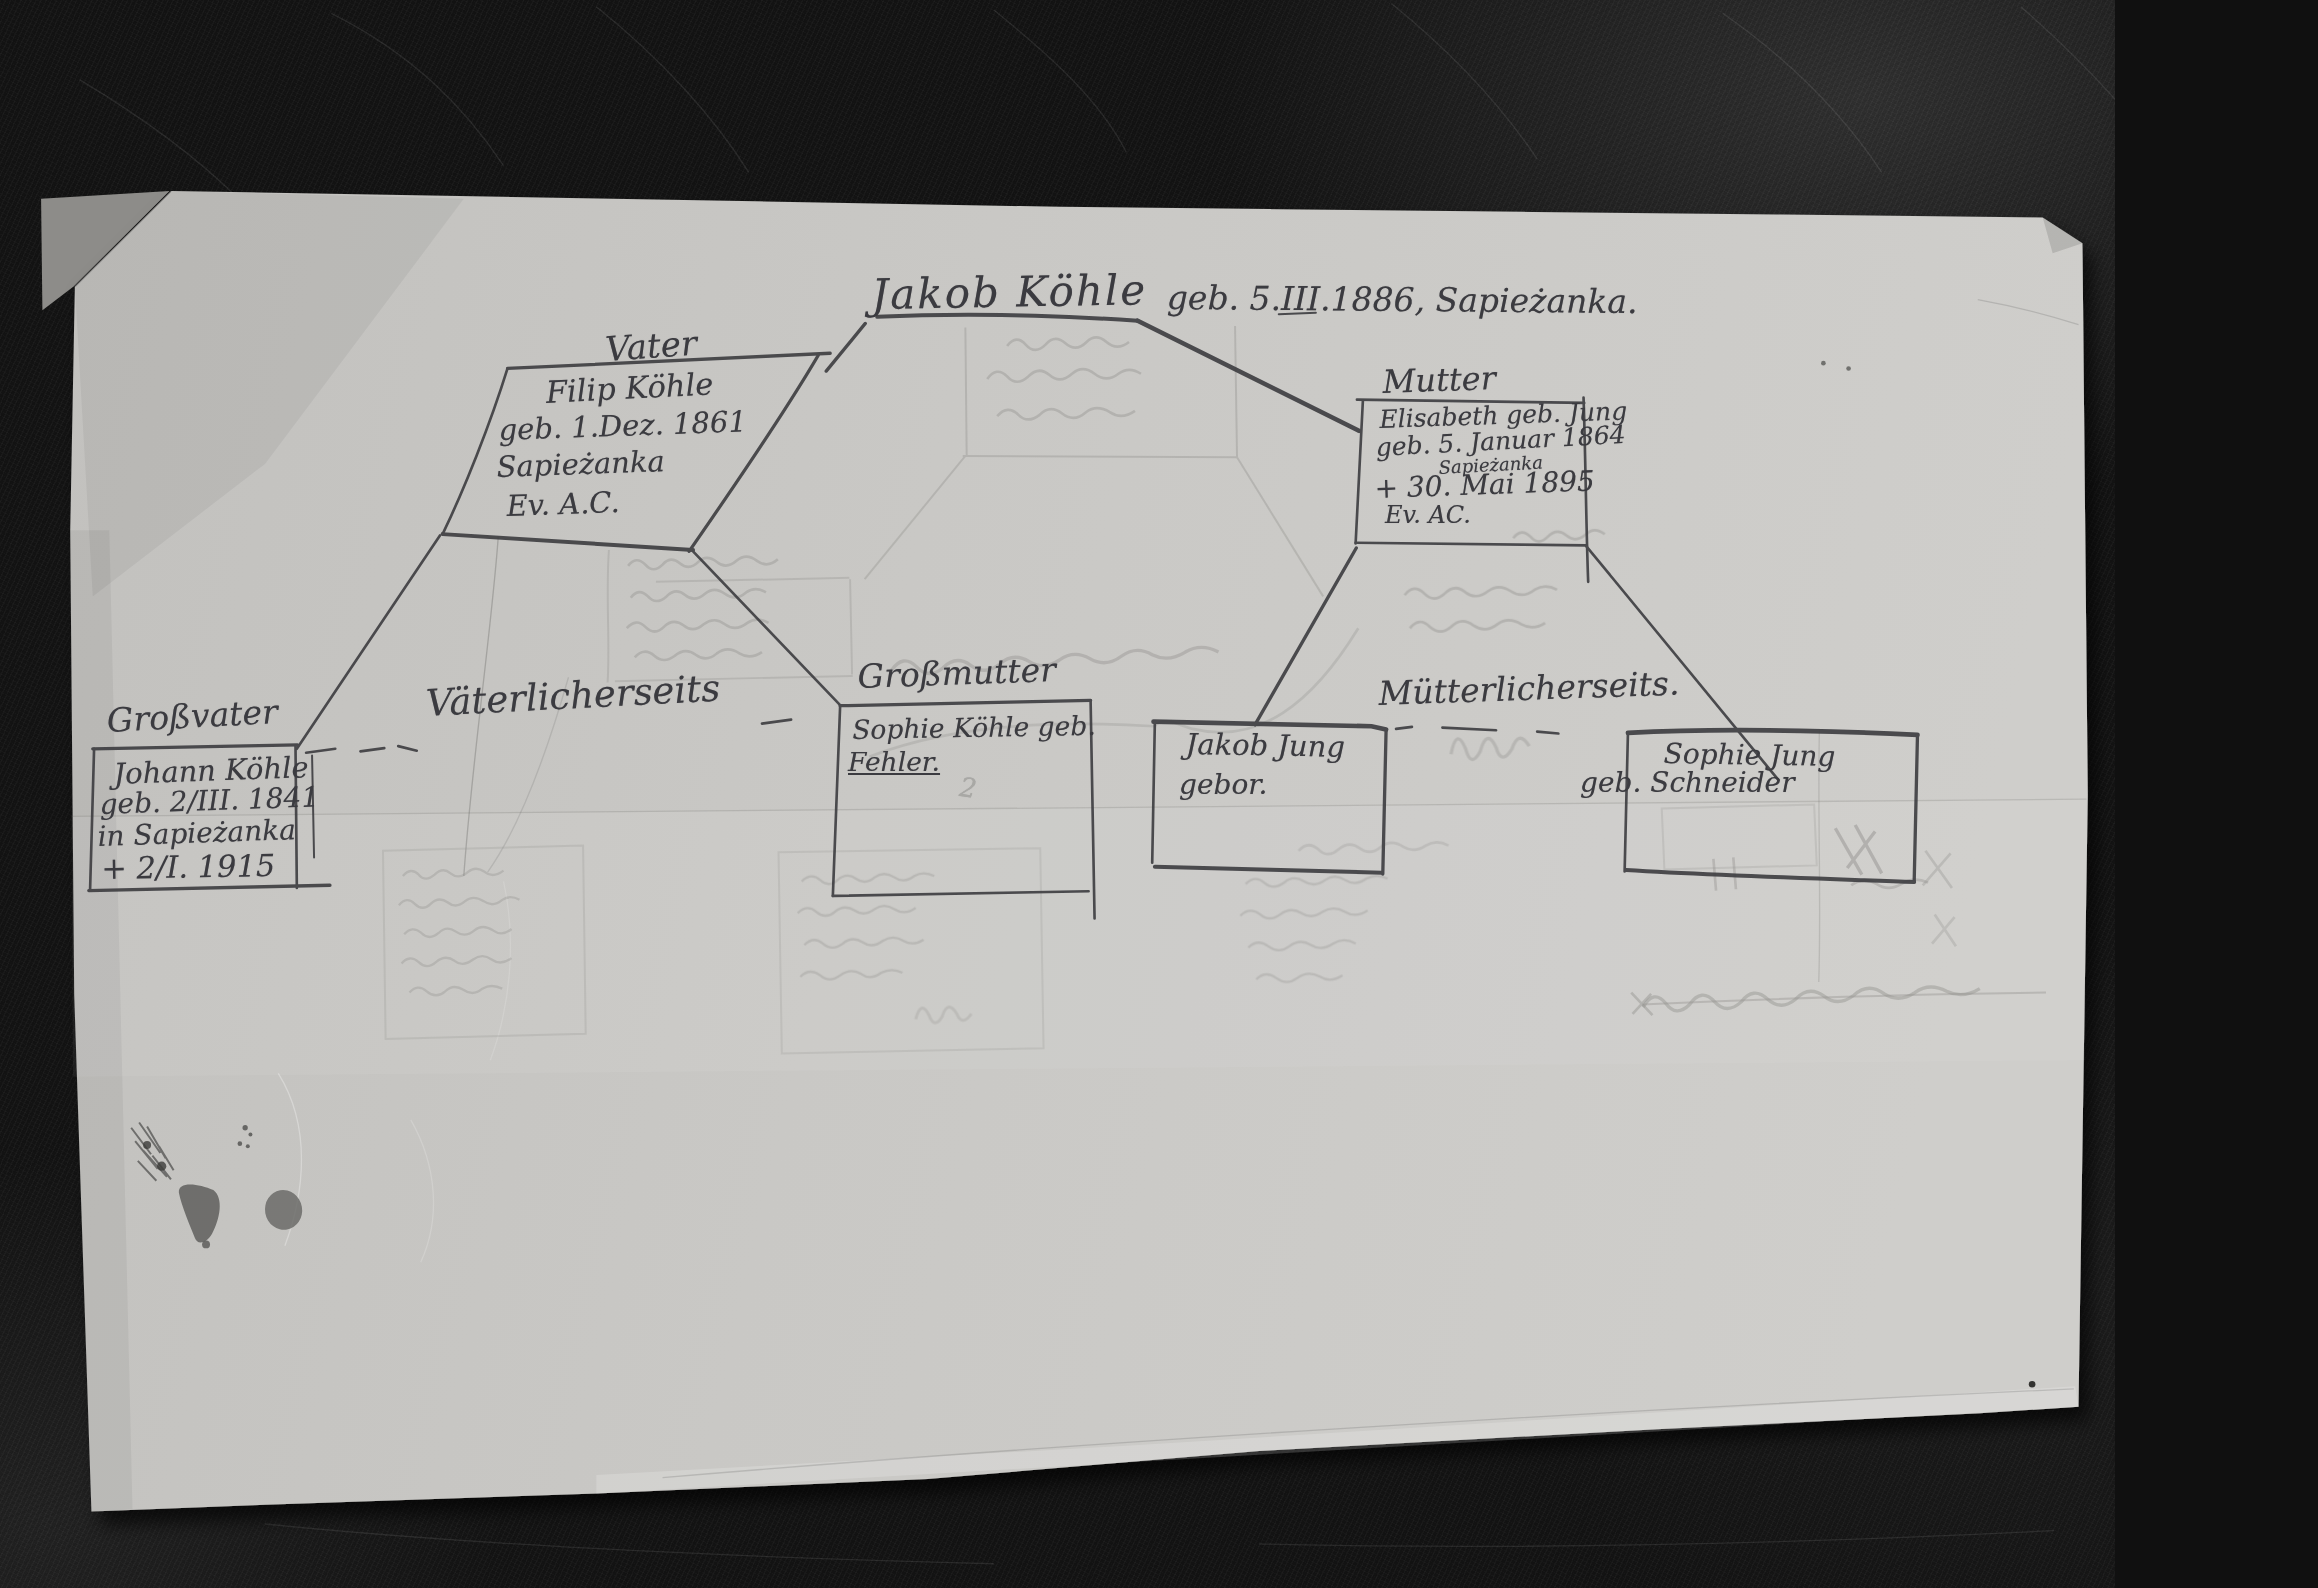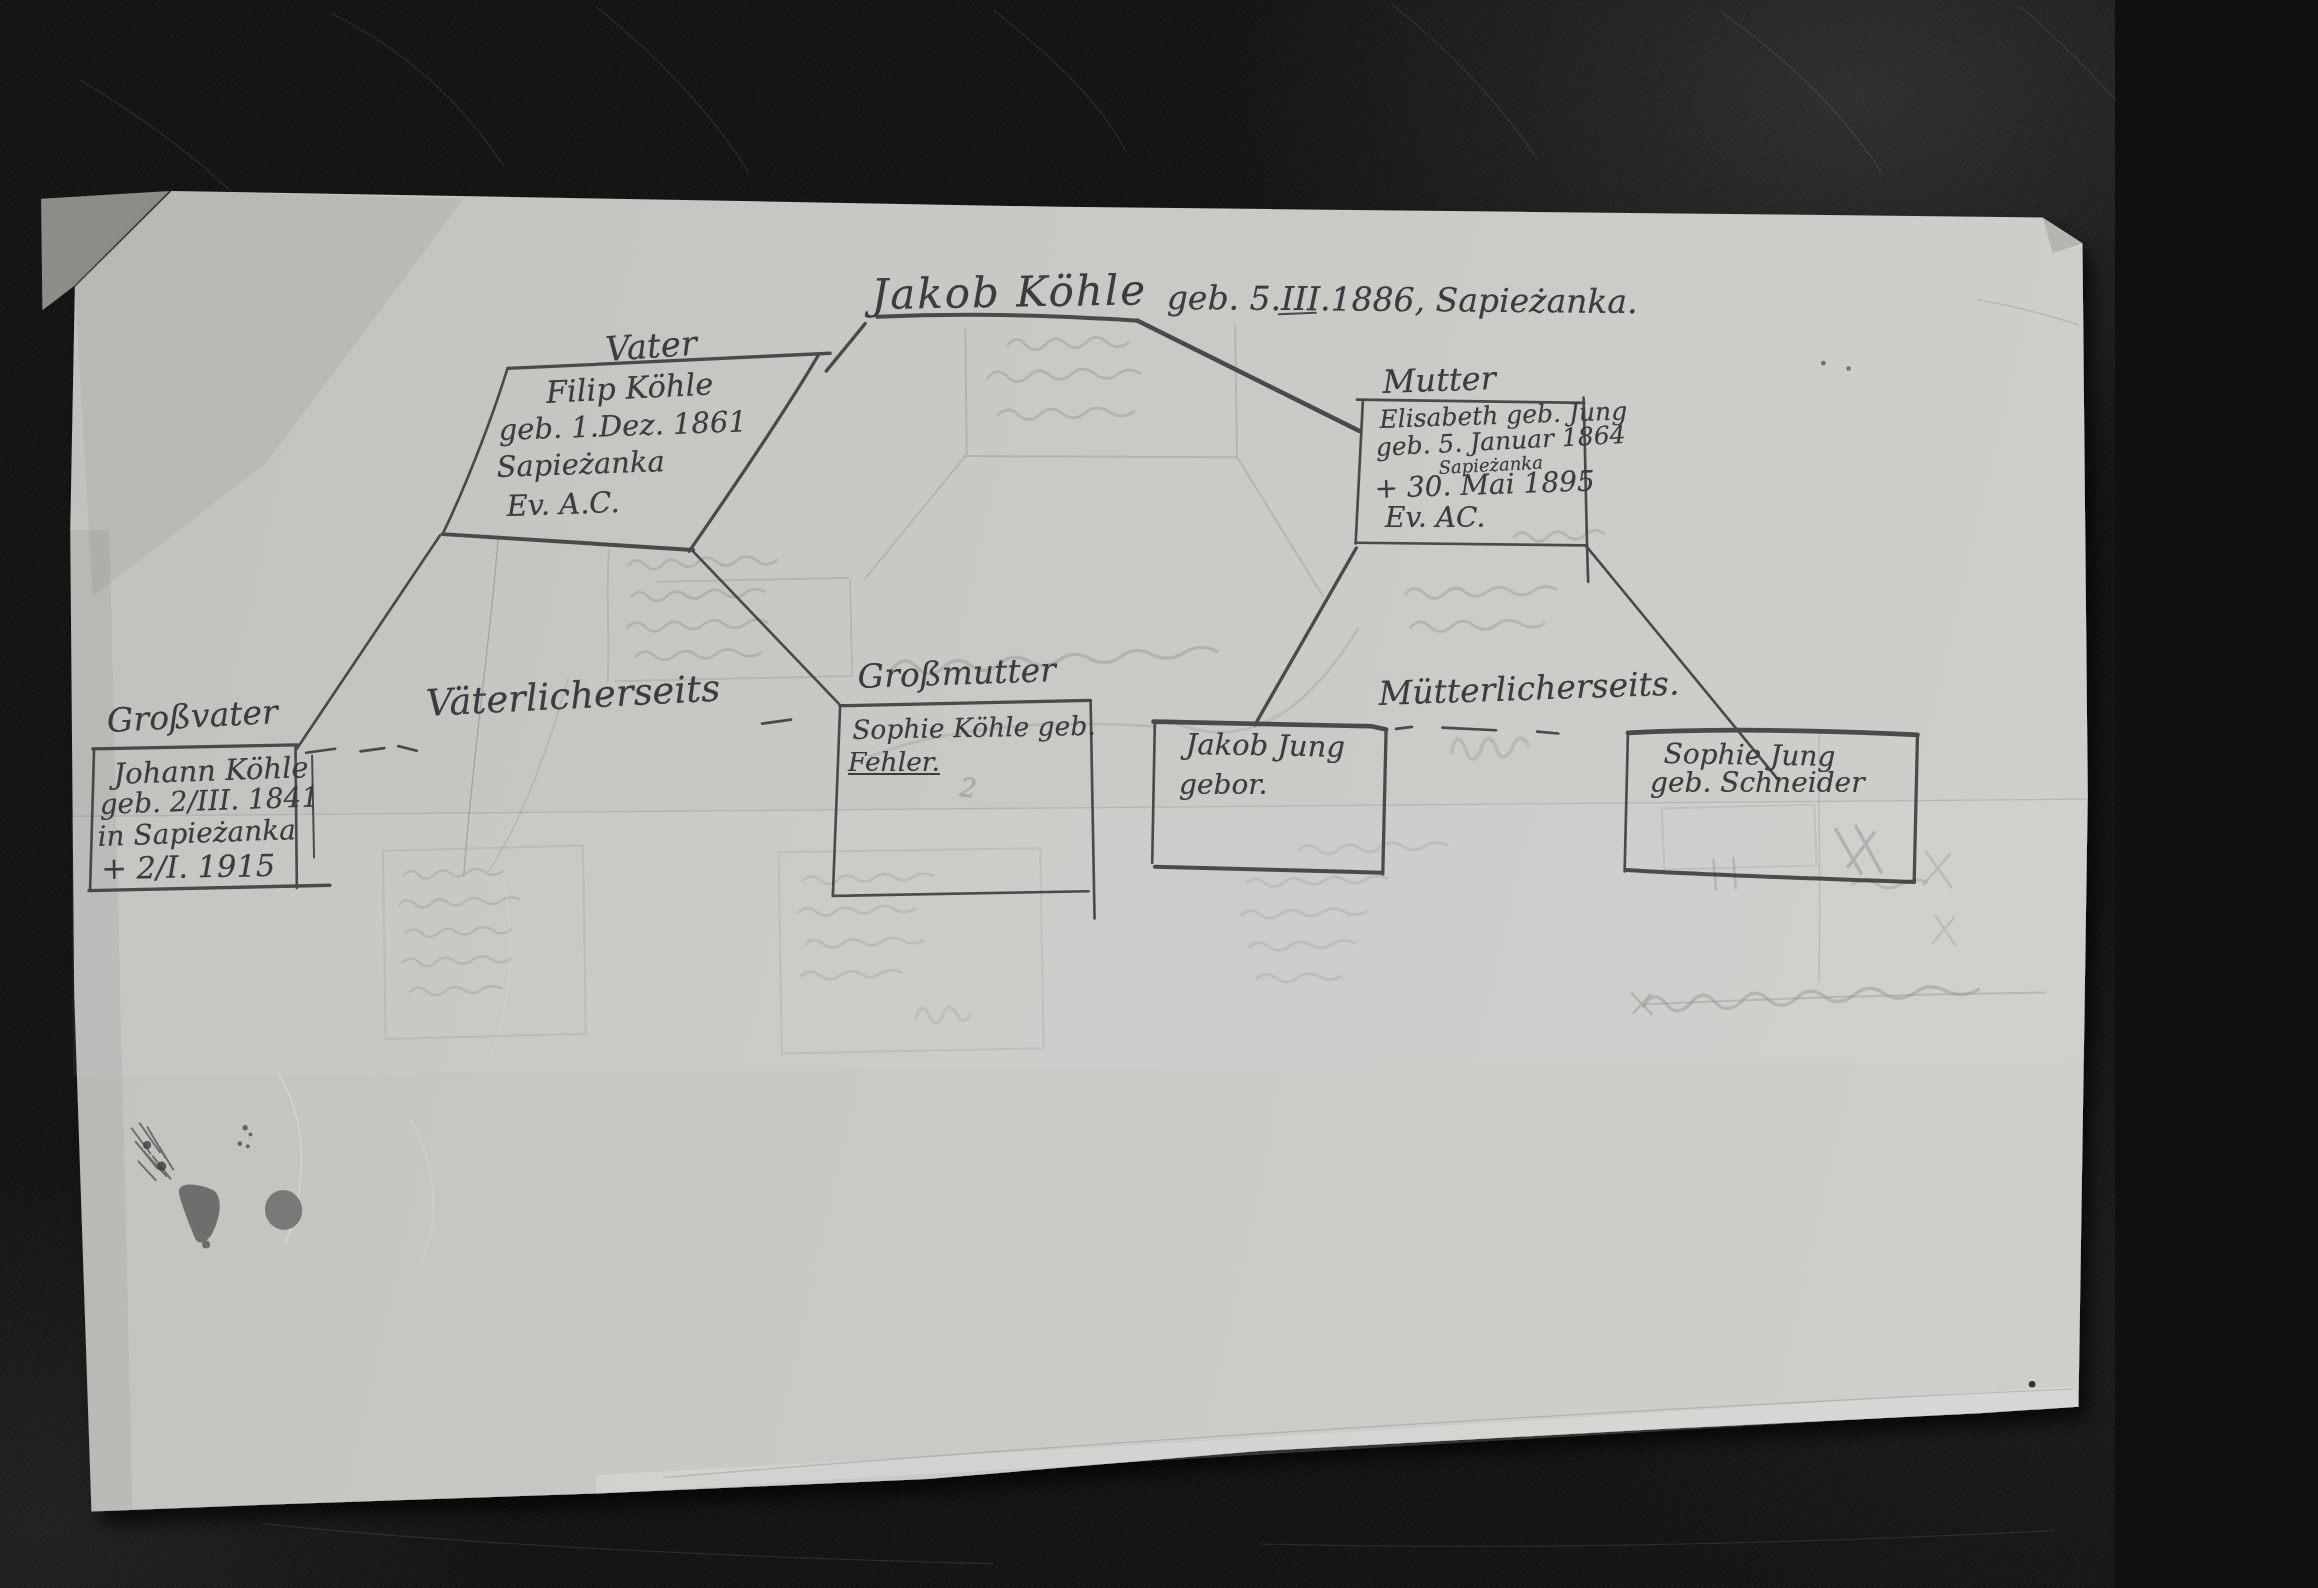--- a/index.html
+++ b/index.html
@@ -255,37 +255,37 @@
 <div class="hw" style="left:545px;top:375px;font-size:30.5px;transform:rotate(-3deg);">Filip Köhle</div>
 <div class="hw" style="left:498px;top:413px;font-size:29px;transform:rotate(-2deg);">geb. 1.Dez. 1861</div>
 <div class="hw" style="left:496px;top:450px;font-size:29px;transform:rotate(-2deg);">Sapieżanka</div>
 <div class="hw" style="left:506px;top:489px;font-size:29px;transform:rotate(-2deg);">Ev. A.C.</div>
 
 <div class="hw" style="left:1382px;top:363px;font-size:32px;transform:rotate(-2deg);">Mutter</div>
 <div class="hw" style="left:1379px;top:405px;font-size:25px;transform:rotate(-2deg);">Elisabeth geb. Jung</div>
 <div class="hw" style="left:1375px;top:433px;font-size:25px;transform:rotate(-3deg);">geb. 5. Januar 1864</div>
 <div class="hw" style="left:1438px;top:457px;font-size:18px;transform:rotate(-3deg);">Sapieżanka</div>
 <div class="hw" style="left:1374px;top:472px;font-size:28px;transform:rotate(-2deg);">+ 30. Mai 1895</div>
-<div class="hw" style="left:1385px;top:501px;font-size:28px;">Ev. AC.</div>
+<div class="hw" style="left:1385px;top:501px;font-size:24px;">Ev. AC.</div>
 
 <div class="hw" style="left:106px;top:701px;font-size:33px;transform:rotate(-3deg);">Großvater</div>
 <div class="hw" style="left:113px;top:757px;font-size:29px;transform:rotate(-2deg);">Johann Köhle</div>
 <div class="hw" style="left:99px;top:788px;font-size:28px;transform:rotate(-2deg);">geb. 2/III. 1841</div>
 <div class="hw" style="left:97px;top:820px;font-size:28px;transform:rotate(-2deg);">in Sapieżanka</div>
 <div class="hw" style="left:101px;top:851px;font-size:30.5px;transform:rotate(-1deg);">+ 2/I. 1915</div>
 
 <div class="hw" style="left:425px;top:682px;font-size:37px;transform:rotate(-3deg);">Väterlicherseits</div>
 
 <div class="hw" style="left:857px;top:657px;font-size:33px;transform:rotate(-2deg);">Großmutter</div>
 <div class="hw" style="left:852px;top:714px;font-size:26.5px;transform:rotate(-1deg);">Sophie Köhle geb.</div>
 <div class="hw" style="left:848px;top:746px;font-size:26.5px;text-decoration:underline;">Fehler.</div>
 <div class="hw ghosttext" style="left:962px;top:771px;font-size:26.5px;transform:rotate(8deg);">2</div>
 
 <div class="hw" style="left:1186px;top:727px;font-size:29px;transform:rotate(1deg);">Jakob Jung</div>
 <div class="hw" style="left:1179px;top:768px;font-size:28px;">gebor.</div>
 
 <div class="hw" style="left:1378px;top:674px;font-size:33px;transform:rotate(-2deg);">Mütterlicherseits.</div>
 
 <div class="hw" style="left:1664px;top:737px;font-size:28px;transform:rotate(1deg);">Sophie Jung</div>
-<div class="hw" style="left:1650px;top:766px;font-size:28px;">geb. Schneider</div>
+<div class="hw" style="left:1580px;top:766px;font-size:28px;">geb. Schneider</div>
 
 </div>
 
 
 </body></html>

